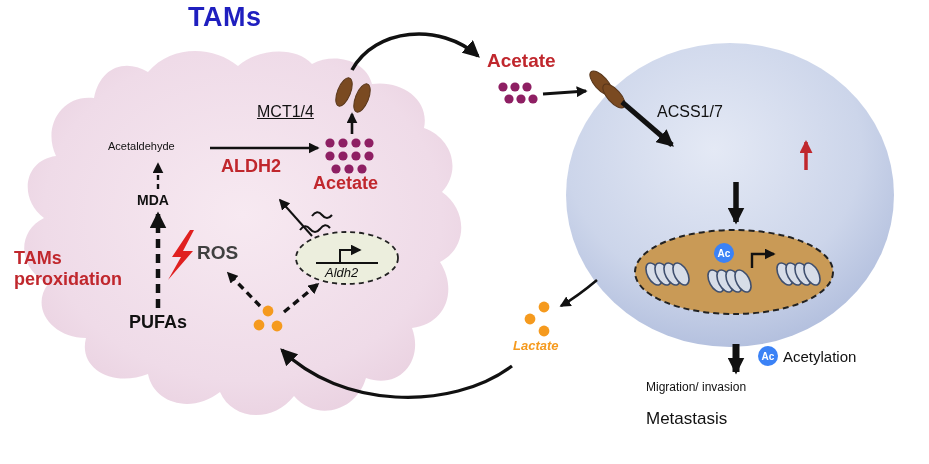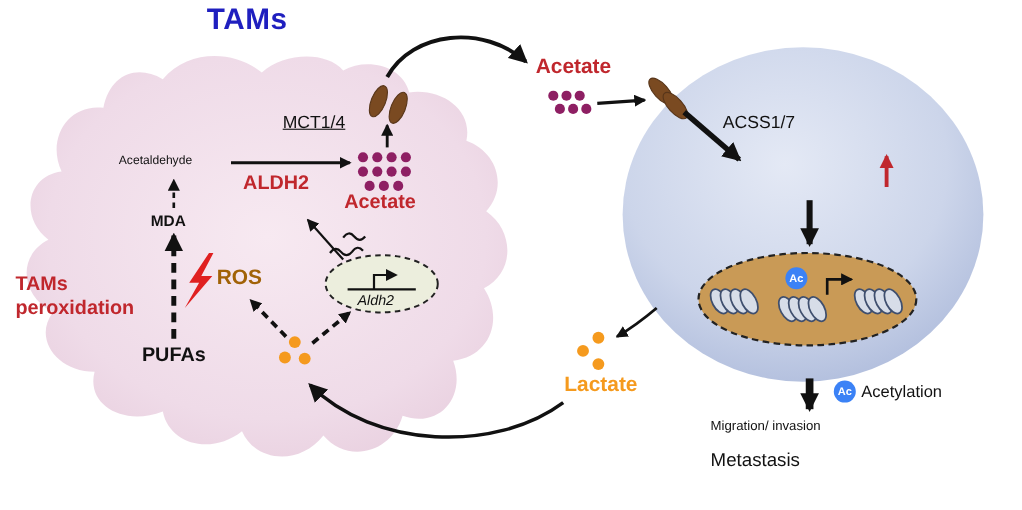--- a/index.html
+++ b/index.html
@@ -4,21 +4,21 @@
 <style>
   html,body{margin:0;padding:0;background:#ffffff;}
   #stage{
     position:relative;width:929px;height:464px;background:#ffffff;overflow:hidden;
     font-family:"Liberation Sans",sans-serif;
   }
   #diagram-svg{position:absolute;left:0;top:0;}
   .label{position:absolute;white-space:nowrap;line-height:1.15;}
   .title{font-size:27px;font-weight:bold;color:#1f1fbf;letter-spacing:.5px;}
   .red-bold{color:#c0272d;font-weight:bold;}
-  .darkred-bold{color:#a16207;font-weight:bold;text-align:right;}
+  .darkred-bold{color:#404040;font-weight:bold;text-align:right;}
   .orange-bold{color:#f59a1e;font-weight:bold;}
   .black{color:#111111;}
   .black-bold{color:#111111;font-weight:bold;}
   .italic{font-style:italic;}
   .center{text-align:left;}
   .ac-badge{
     position:absolute;width:20px;height:20px;border-radius:50%;
     background:#3b82f6;color:#ffffff;font-size:10px;font-weight:bold;
     display:flex;align-items:center;justify-content:center;
   }
@@ -177,21 +177,21 @@
   <div class="label black-bold" style="left:137px;top:192px;font-size:14px;">MDA</div>
   <div class="label darkred-bold" style="left:197px;top:242px;font-size:19px;">ROS</div>
   <div class="label red-bold center" style="left:14px;top:248px;width:150px;font-size:18px;">
     <div>TAMs</div>
     <div>peroxidation</div>
   </div>
   <div class="label black-bold" style="left:129px;top:312px;font-size:18px;">PUFAs</div>
   <div class="label black italic" style="left:325px;top:266px;font-size:13px;">Aldh2</div>
 
   <div class="label red-bold" style="left:487px;top:50px;font-size:19px;">Acetate</div>
-  <div class="label orange-bold" style="left:513px;top:339px;font-size:19px;">Lactate</div>
+  <div class="label orange-bold" style="left:513px;top:339px;font-size:13px;font-style:italic;">Lactate</div>
 
   <div class="label black" style="left:657px;top:103px;font-size:16px;">ACSS1/7</div>
 
   <div class="ac-badge" style="left:714px;top:243px;">Ac</div>
 
   <div class="ac-badge" style="left:758px;top:346px;">Ac</div>
   <div class="label black" style="left:783px;top:348px;font-size:15px;">Acetylation</div>
 
   <div class="label black center" style="left:646px;top:381px;width:185px;font-size:12px;">Migration/ invasion</div>
   <div class="label black center" style="left:646px;top:409px;width:185px;font-size:17px;">Metastasis</div>

